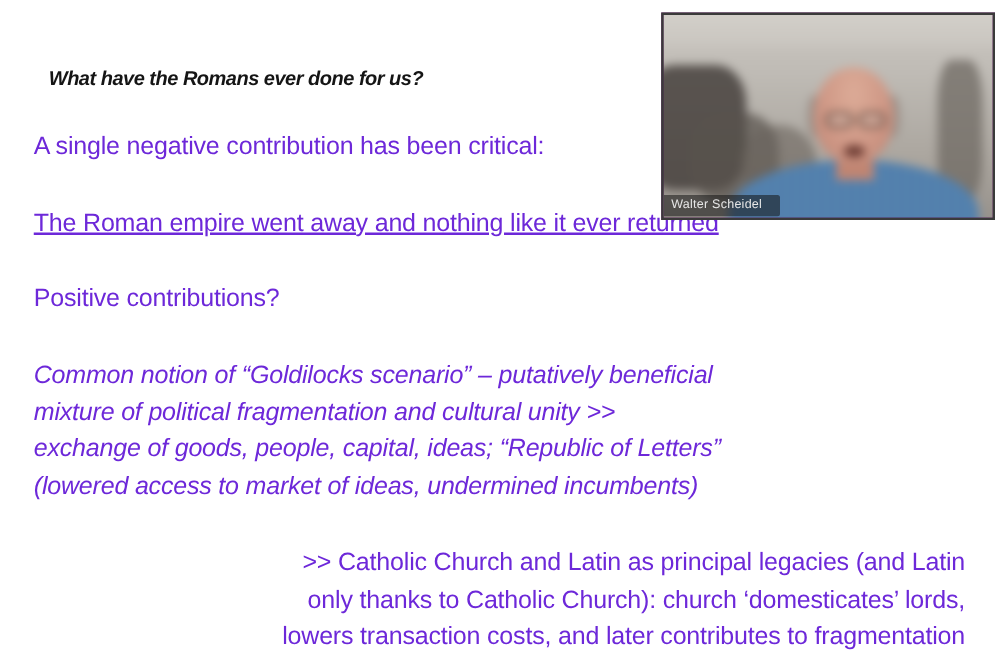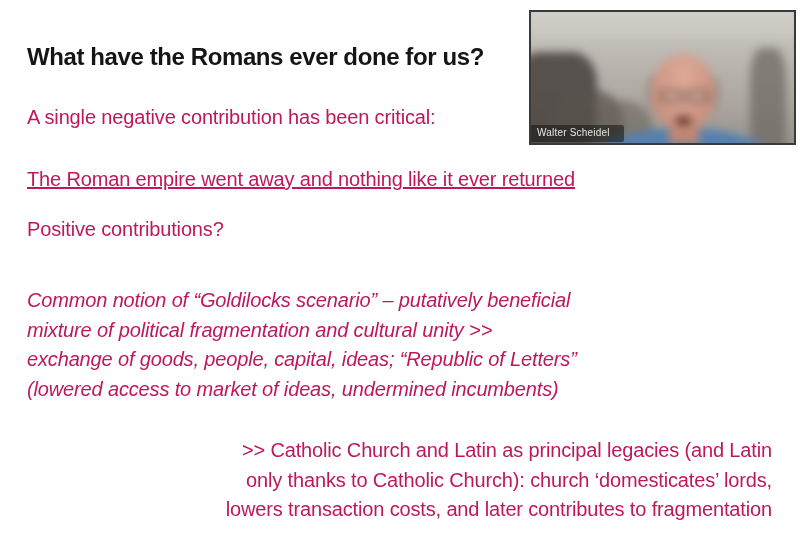--- a/index.html
+++ b/index.html
@@ -6,39 +6,39 @@
   body {
     width:800px; height:533px;
     background:#ffffff;
     font-family:"Liberation Sans", sans-serif;
     position:relative;
     overflow:hidden;
   }
 
   
   .slide-title {
-    position:absolute; left:27px; top:43px; margin:0;
-    font-size:24px; font-weight:700; letter-spacing:-0.4px;
-    color:#151515; white-space:nowrap;
+    position:absolute; left:27px; top:43px; margin:12px;
+    font-size:16px; font-weight:700; letter-spacing:-0.4px;
+    color:#151515; white-space:nowrap;font-style:italic;
   }
   .para {
     position:absolute; left:27px; margin:0; width:745px;
     font-size:20px; line-height:29.5px; letter-spacing:-0.15px;
-    color:#be185d; white-space:pre-line;
+    color:#6d28d9; white-space:pre-line;
   }
   .p0 { top:103px; }
   .p1 { top:165px;text-decoration:underline; }
-  .p2 { top:215px; }
+  .p2 { top:225px; }
   .p3 { top:286px;font-style:italic; }
   .p4 { top:436px;text-align:right; }
 
   
   .video-tile {
     position:absolute; left:529px; top:10px;
-    width:267px; height:135px; box-sizing:border-box;
+    width:267px; height:166px; box-sizing:border-box;
     border:2px solid #3a3a3a;
     background:#701a75;
     overflow:hidden;
   }
   .scene { position:absolute; inset:-8px; filter:blur(4px); }
   .scene > div { position:absolute; }
 
   .webcam-bg {
     inset:0;
     background:linear-gradient(180deg, #cdc9c3 0%, #bfbbb5 30%, #aba69f 68%, #948f89 100%);

